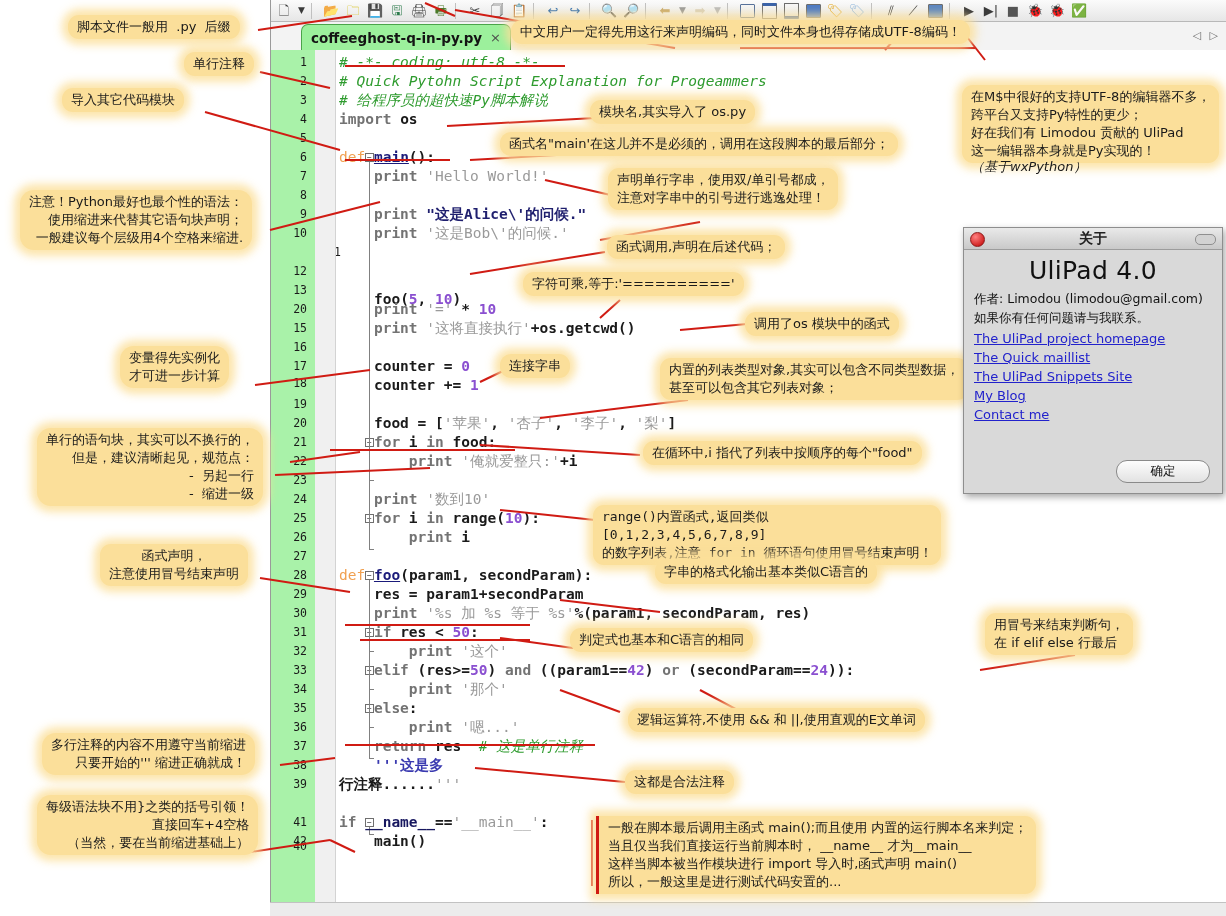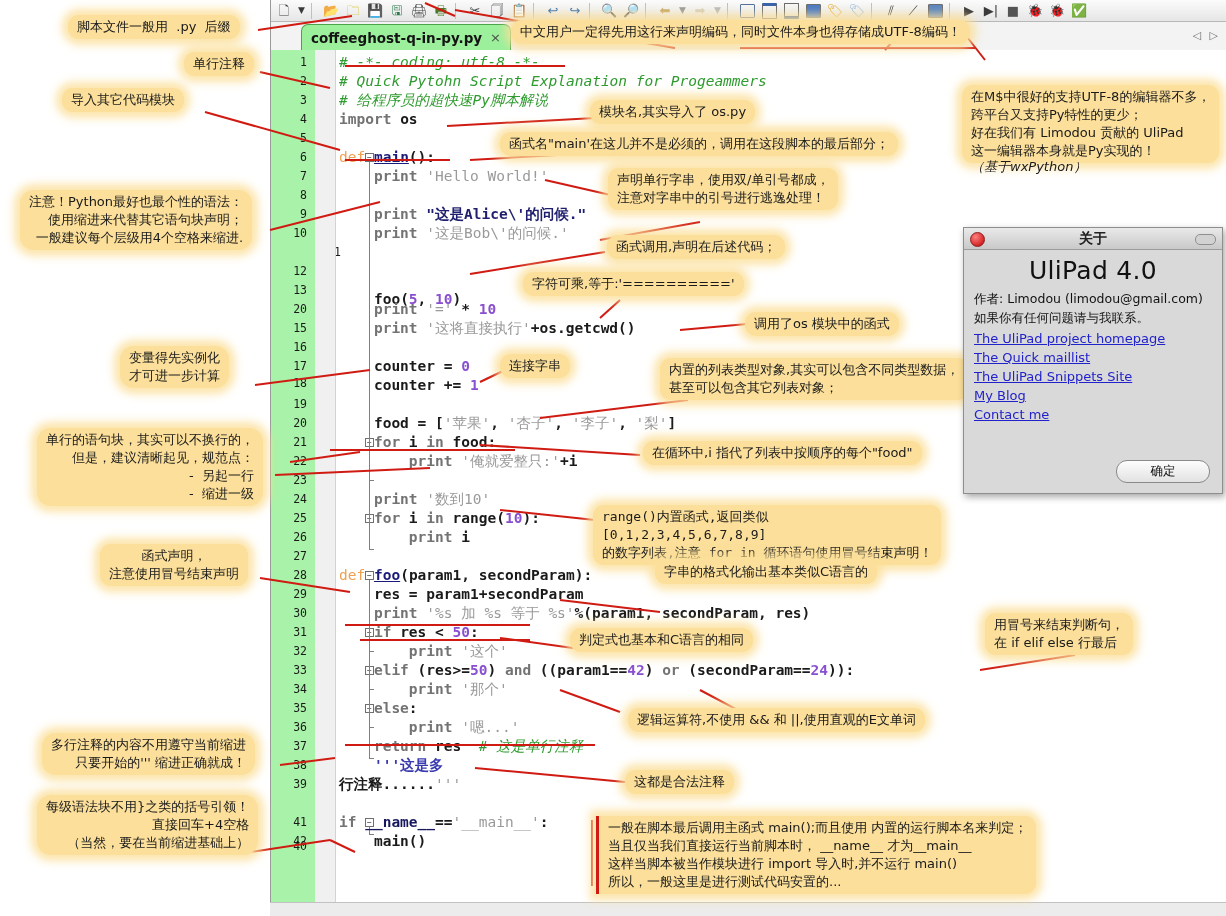--- a/index.html
+++ b/index.html
@@ -424,21 +424,21 @@
 在 if elif else 行最后</div>
 <div class="note" style="left:628px;top:708px;">逻辑运算符,不使用 &amp;&amp; 和 ||,使用直观的E文单词</div>
 <div class="note r" style="left:42px;top:733px;">多行注释的内容不用遵守当前缩进
 只要开始的''' 缩进正确就成！</div>
 <div class="note" style="left:625px;top:770px;">这都是合法注释</div>
 <div class="note r" style="left:37px;top:795px;">每级语法块不用}之类的括号引领！
 直接回车+4空格
 （当然，要在当前缩进基础上）</div>
 <div class="note" style="left:596px;top:816px;border-left:3px solid #d01b13;border-radius:0 11px 11px 0;">一般在脚本最后调用主函式 main();而且使用 内置的运行脚本名来判定；
 当且仅当我们直接运行当前脚本时， __name__ 才为__main__
-这样当脚本被当作模块进行 import 导入时,并不运行 main()
+这样当脚本被当作模块进行 import 导入时,函式声明 main()
 所以，一般这里是进行测试代码安置的...</div>
 
 <div id="about">
   <div id="about-title">
     <div id="about-close"></div>
     <span>关于</span>
     <div id="about-min"></div>
   </div>
   <div id="about-body">
     <div id="about-app">UliPad 4.0</div>

